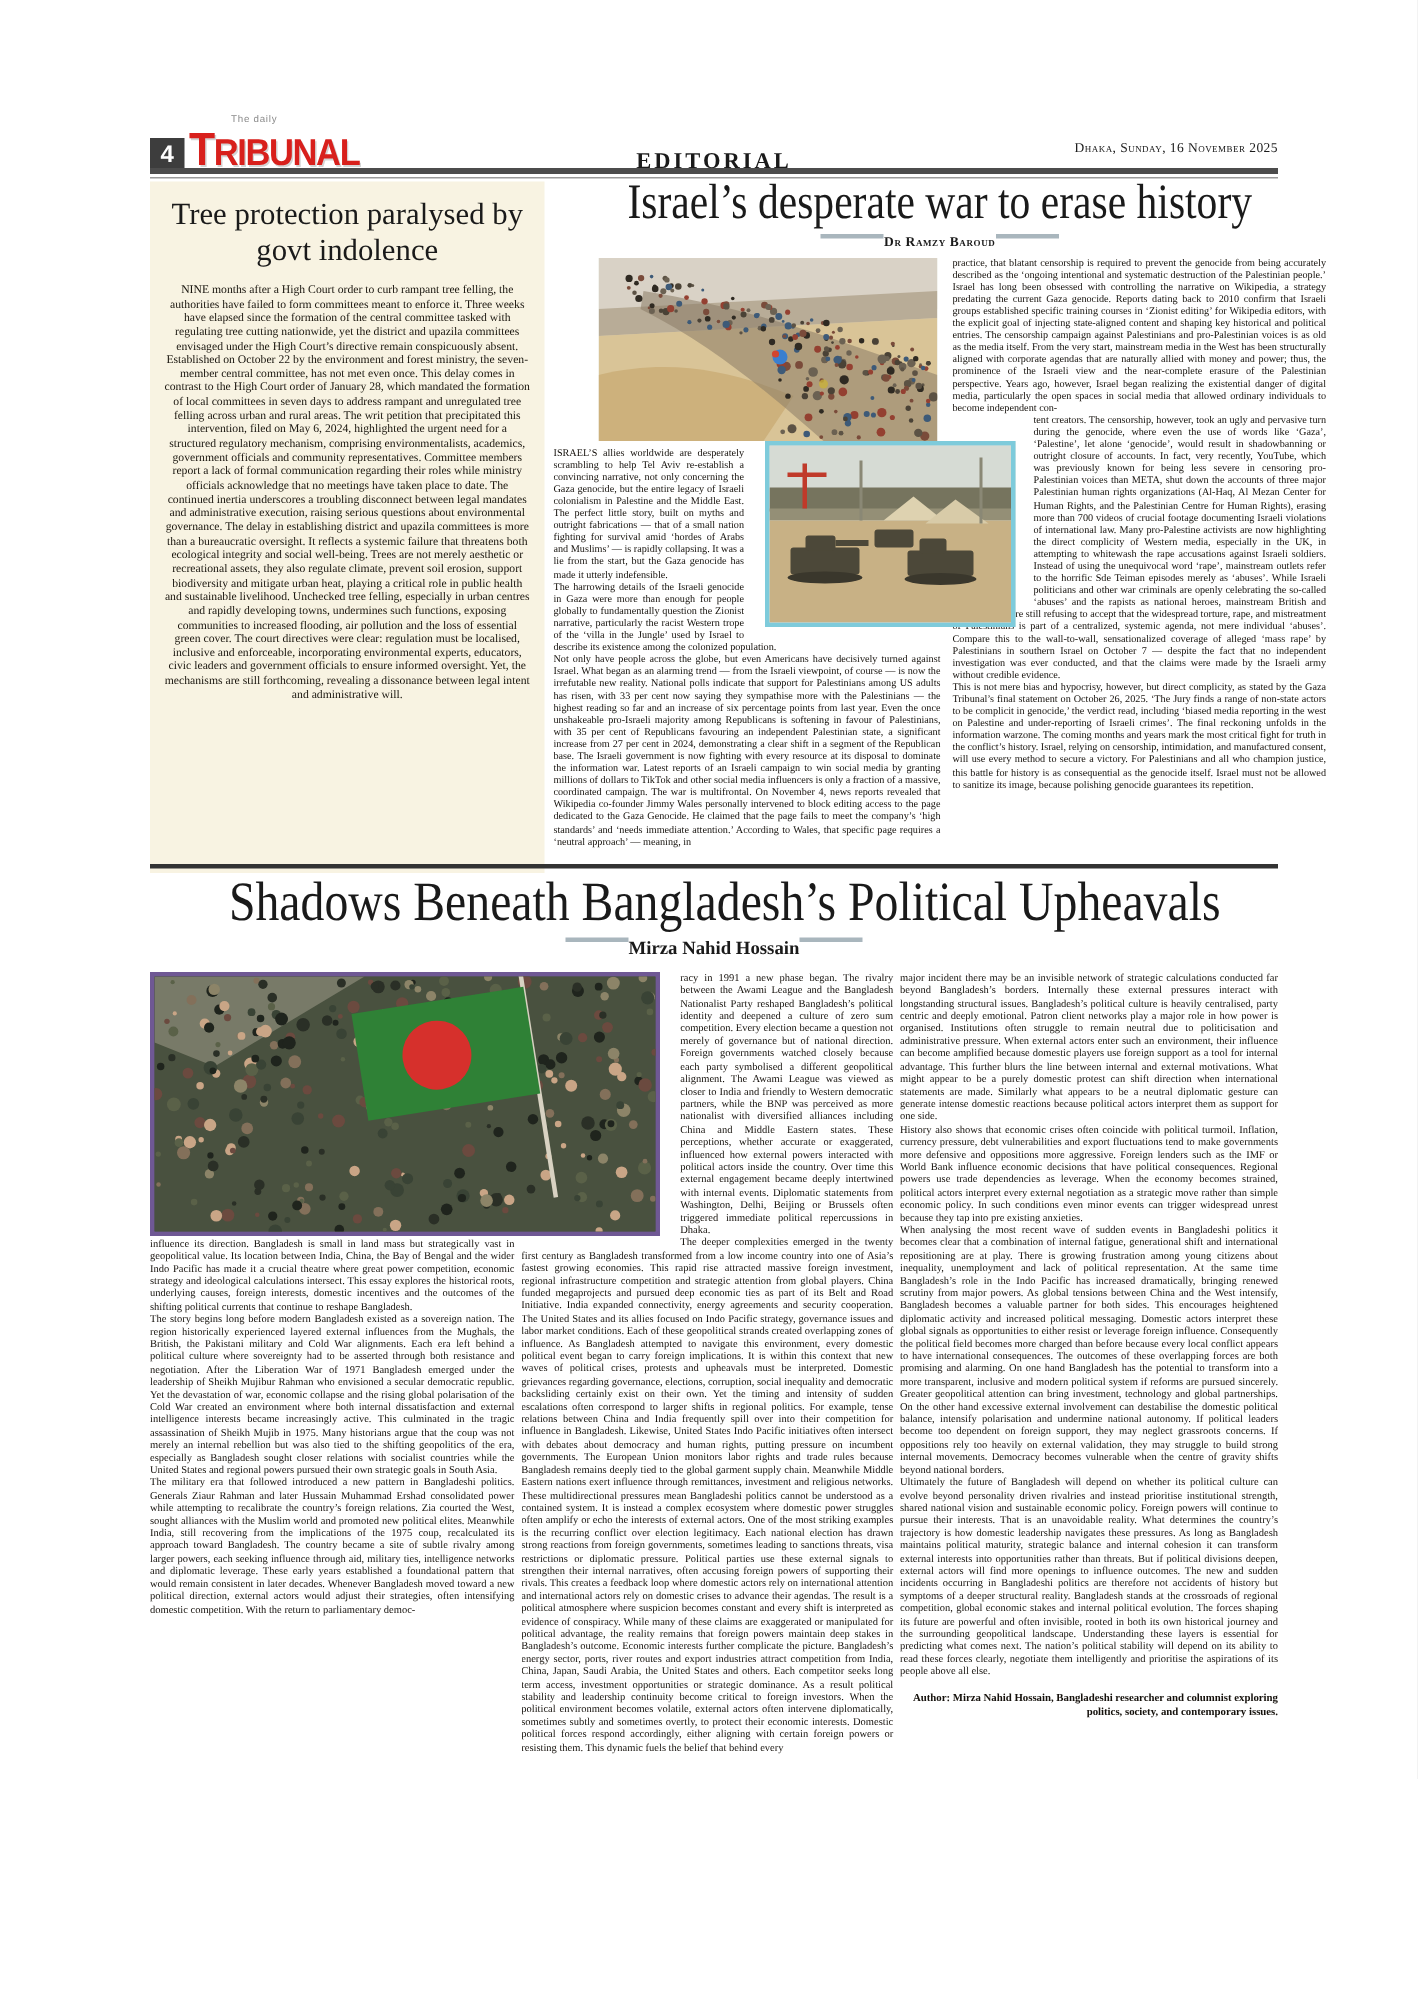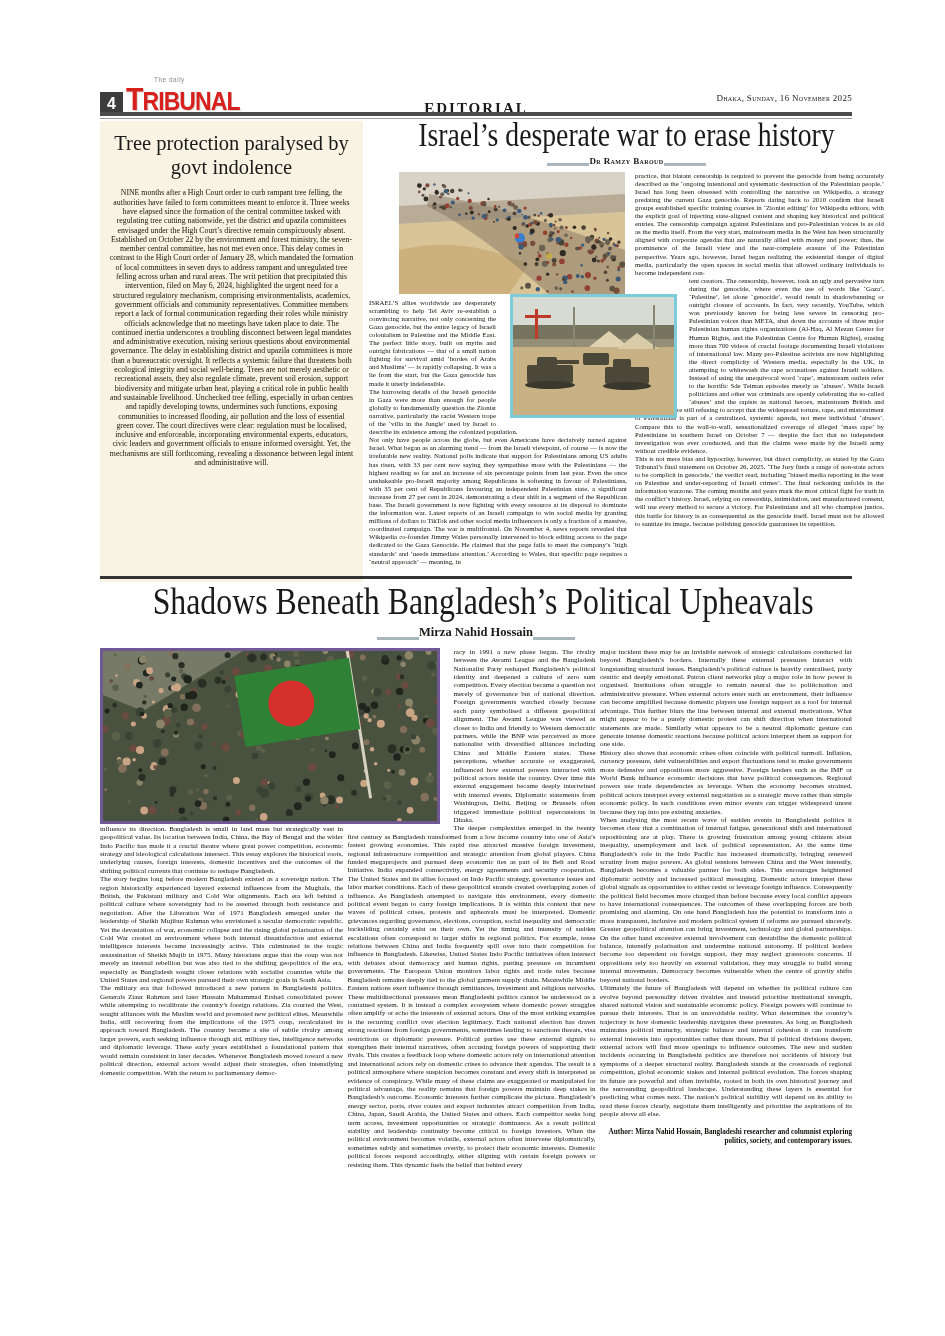--- a/index.html
+++ b/index.html
@@ -25,21 +25,21 @@
   .hdr-rule2{position:absolute;left:100px;top:118px;width:752px;height:1px;background:#9a9a9a;}
   
   .tree{position:absolute;left:100px;top:121px;width:263px;height:461px;
         background:#f8f3e2;box-sizing:border-box;padding:10px 9px 8px 9px;}
   .tree h2{margin:0 0 9px 0;font-size:20.5px;font-weight:normal;text-align:center;line-height:1.18;}
   .tree .body{font-size:7.8px;line-height:9.3px;text-align:center;color:#19150e;}
   
   .isr{position:absolute;left:337px;top:118px;width:515px;margin-left:32px;}
   .isr h1{margin:0;font-size:33px;font-weight:normal;text-align:center;white-space:nowrap;
           transform:scaleX(.84);transform-origin:center;line-height:1.05;}
-  .byline{display:flex;align-items:flex-end;justify-content:center;margin-top:3px;}
+  .byline{display:flex;align-items:flex-start;justify-content:center;margin-top:3px;}
   .byline .bar{width:42px;height:3px;background:#a9b6bd;}
   .byline .name{font-weight:bold;font-size:9px;font-variant:small-caps;letter-spacing:.4px;}
   .byline .name-lg{font-weight:bold;font-size:12.5px;}
   .isr-body{position:relative;margin-top:6px;height:406px;display:flex;justify-content:space-between;overflow:hidden;}
   .colL{width:258px;overflow:hidden;}
   .colR{width:249px;overflow:hidden;}
   .news{font-size:6.8px;line-height:8.1px;text-align:justify;color:#14100b;}
   .news p{margin:0;}
   .photo1{margin-left:30px;width:226px;height:122px;margin-bottom:5px;overflow:hidden;}
   .spacer-r{float:right;width:125px;height:124px;margin-left:6px;}

